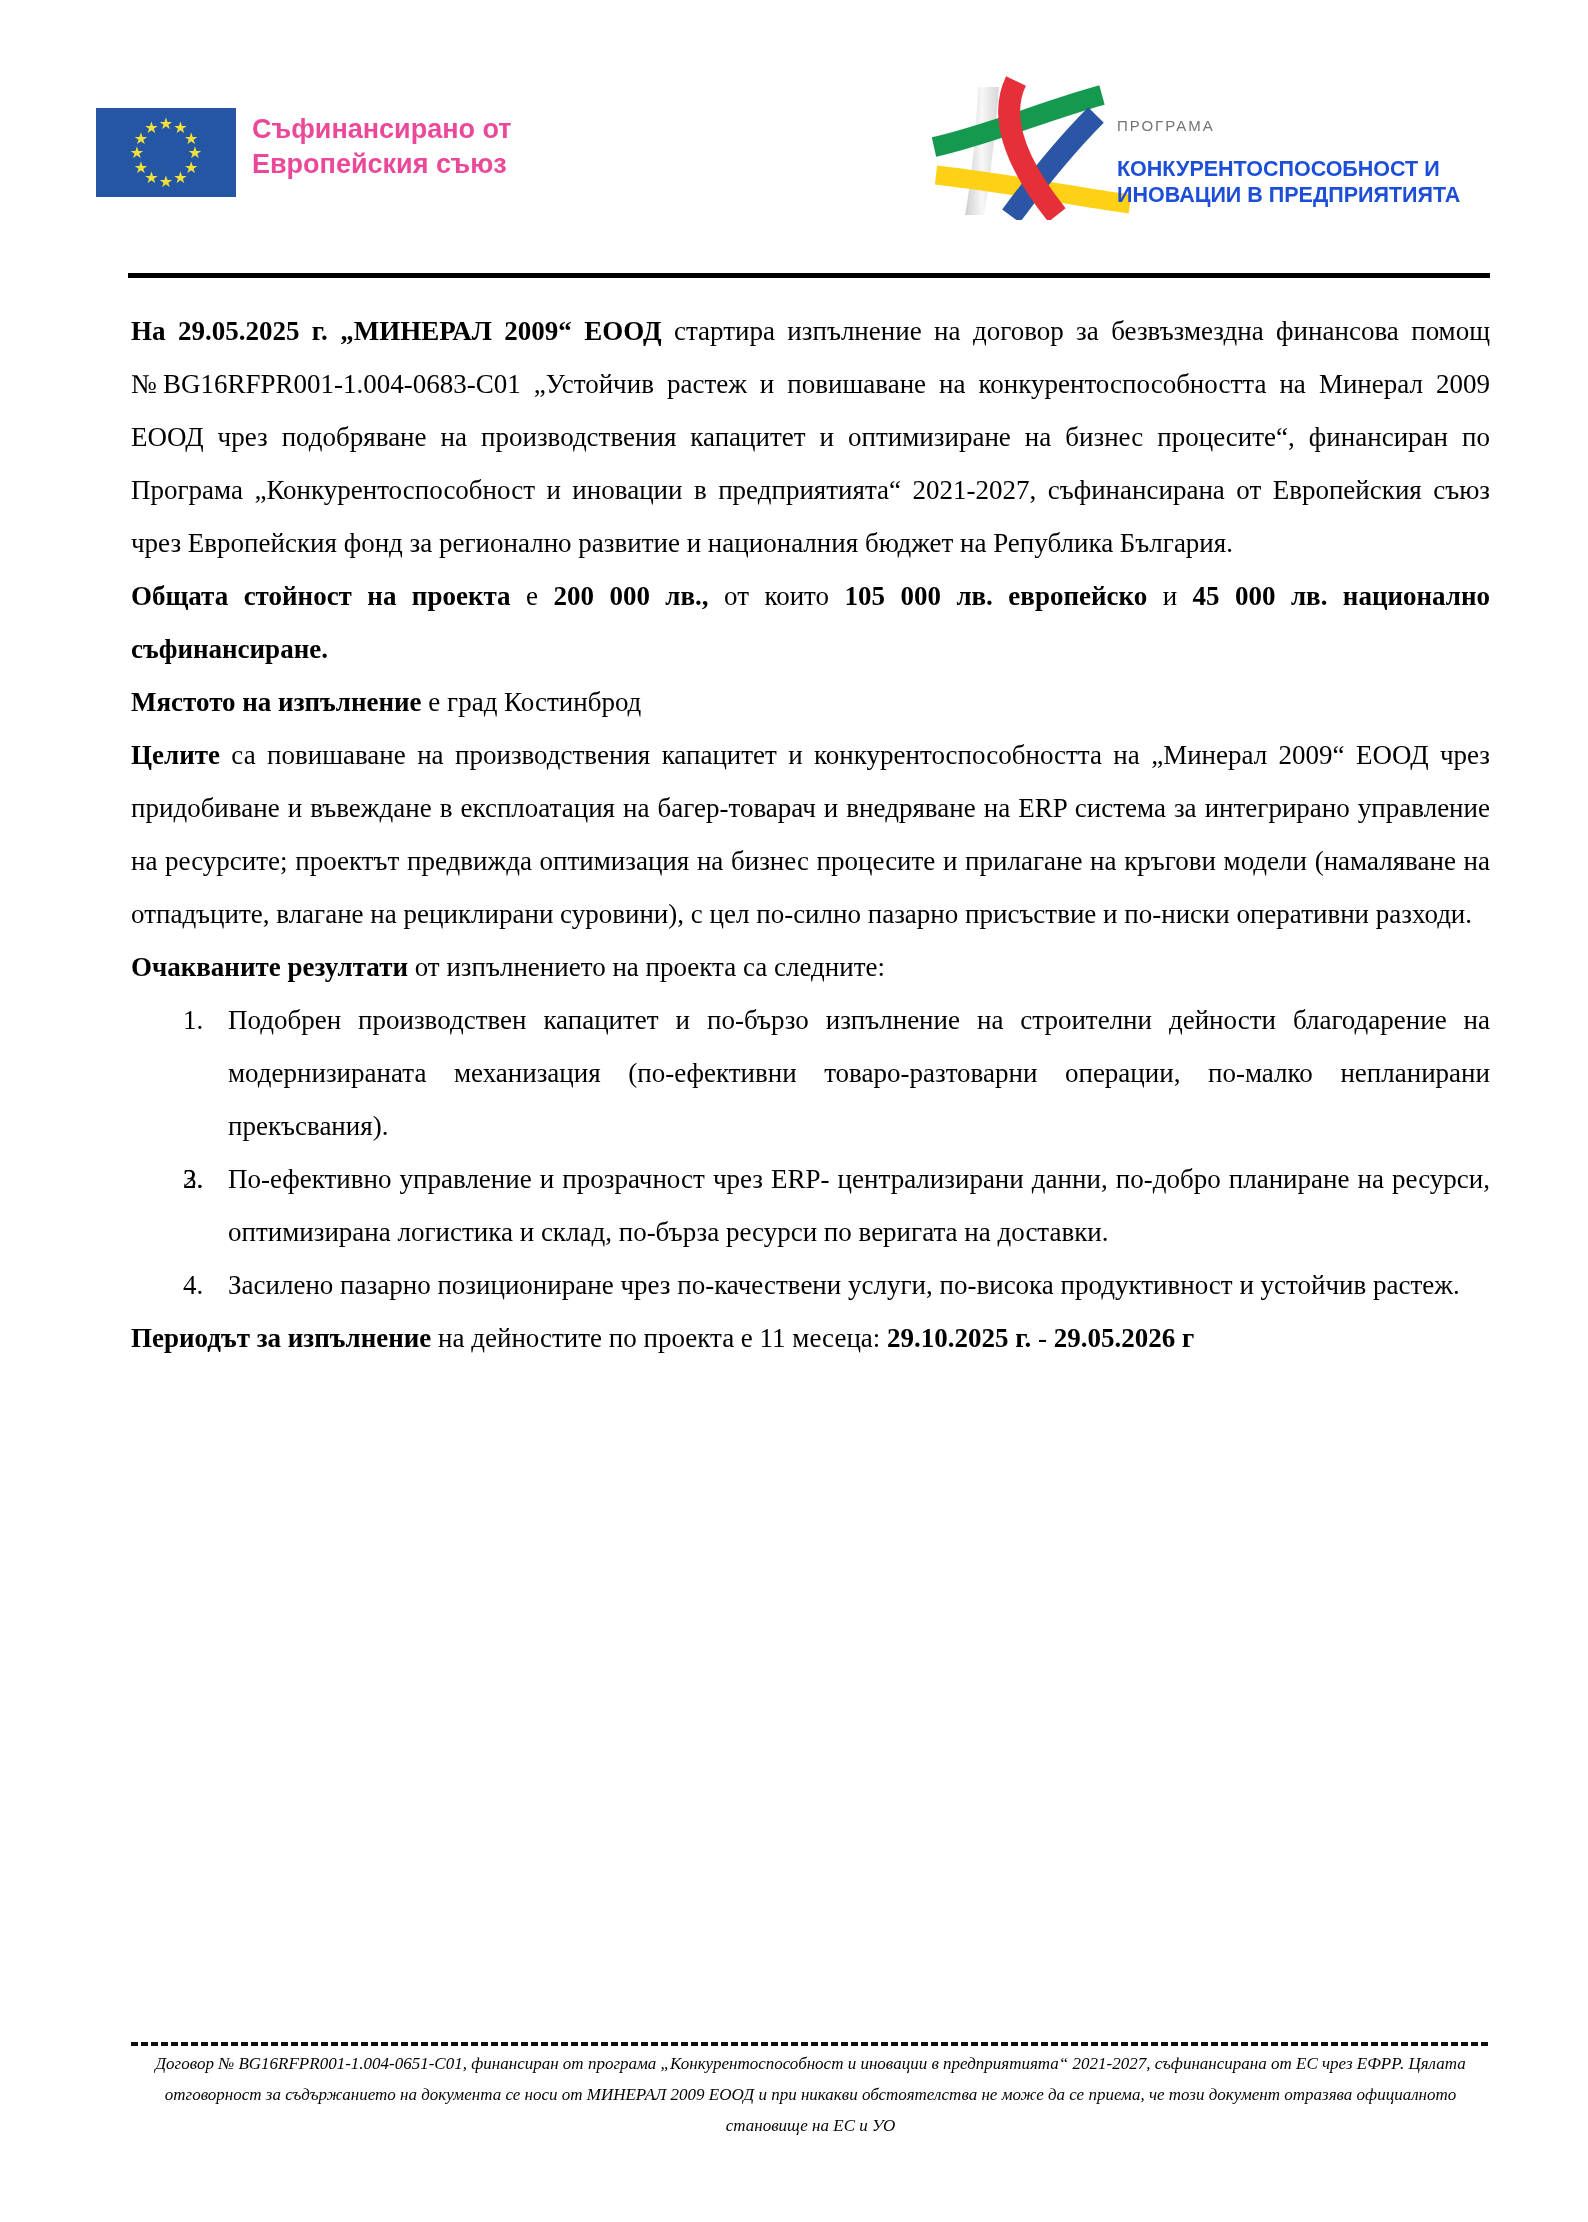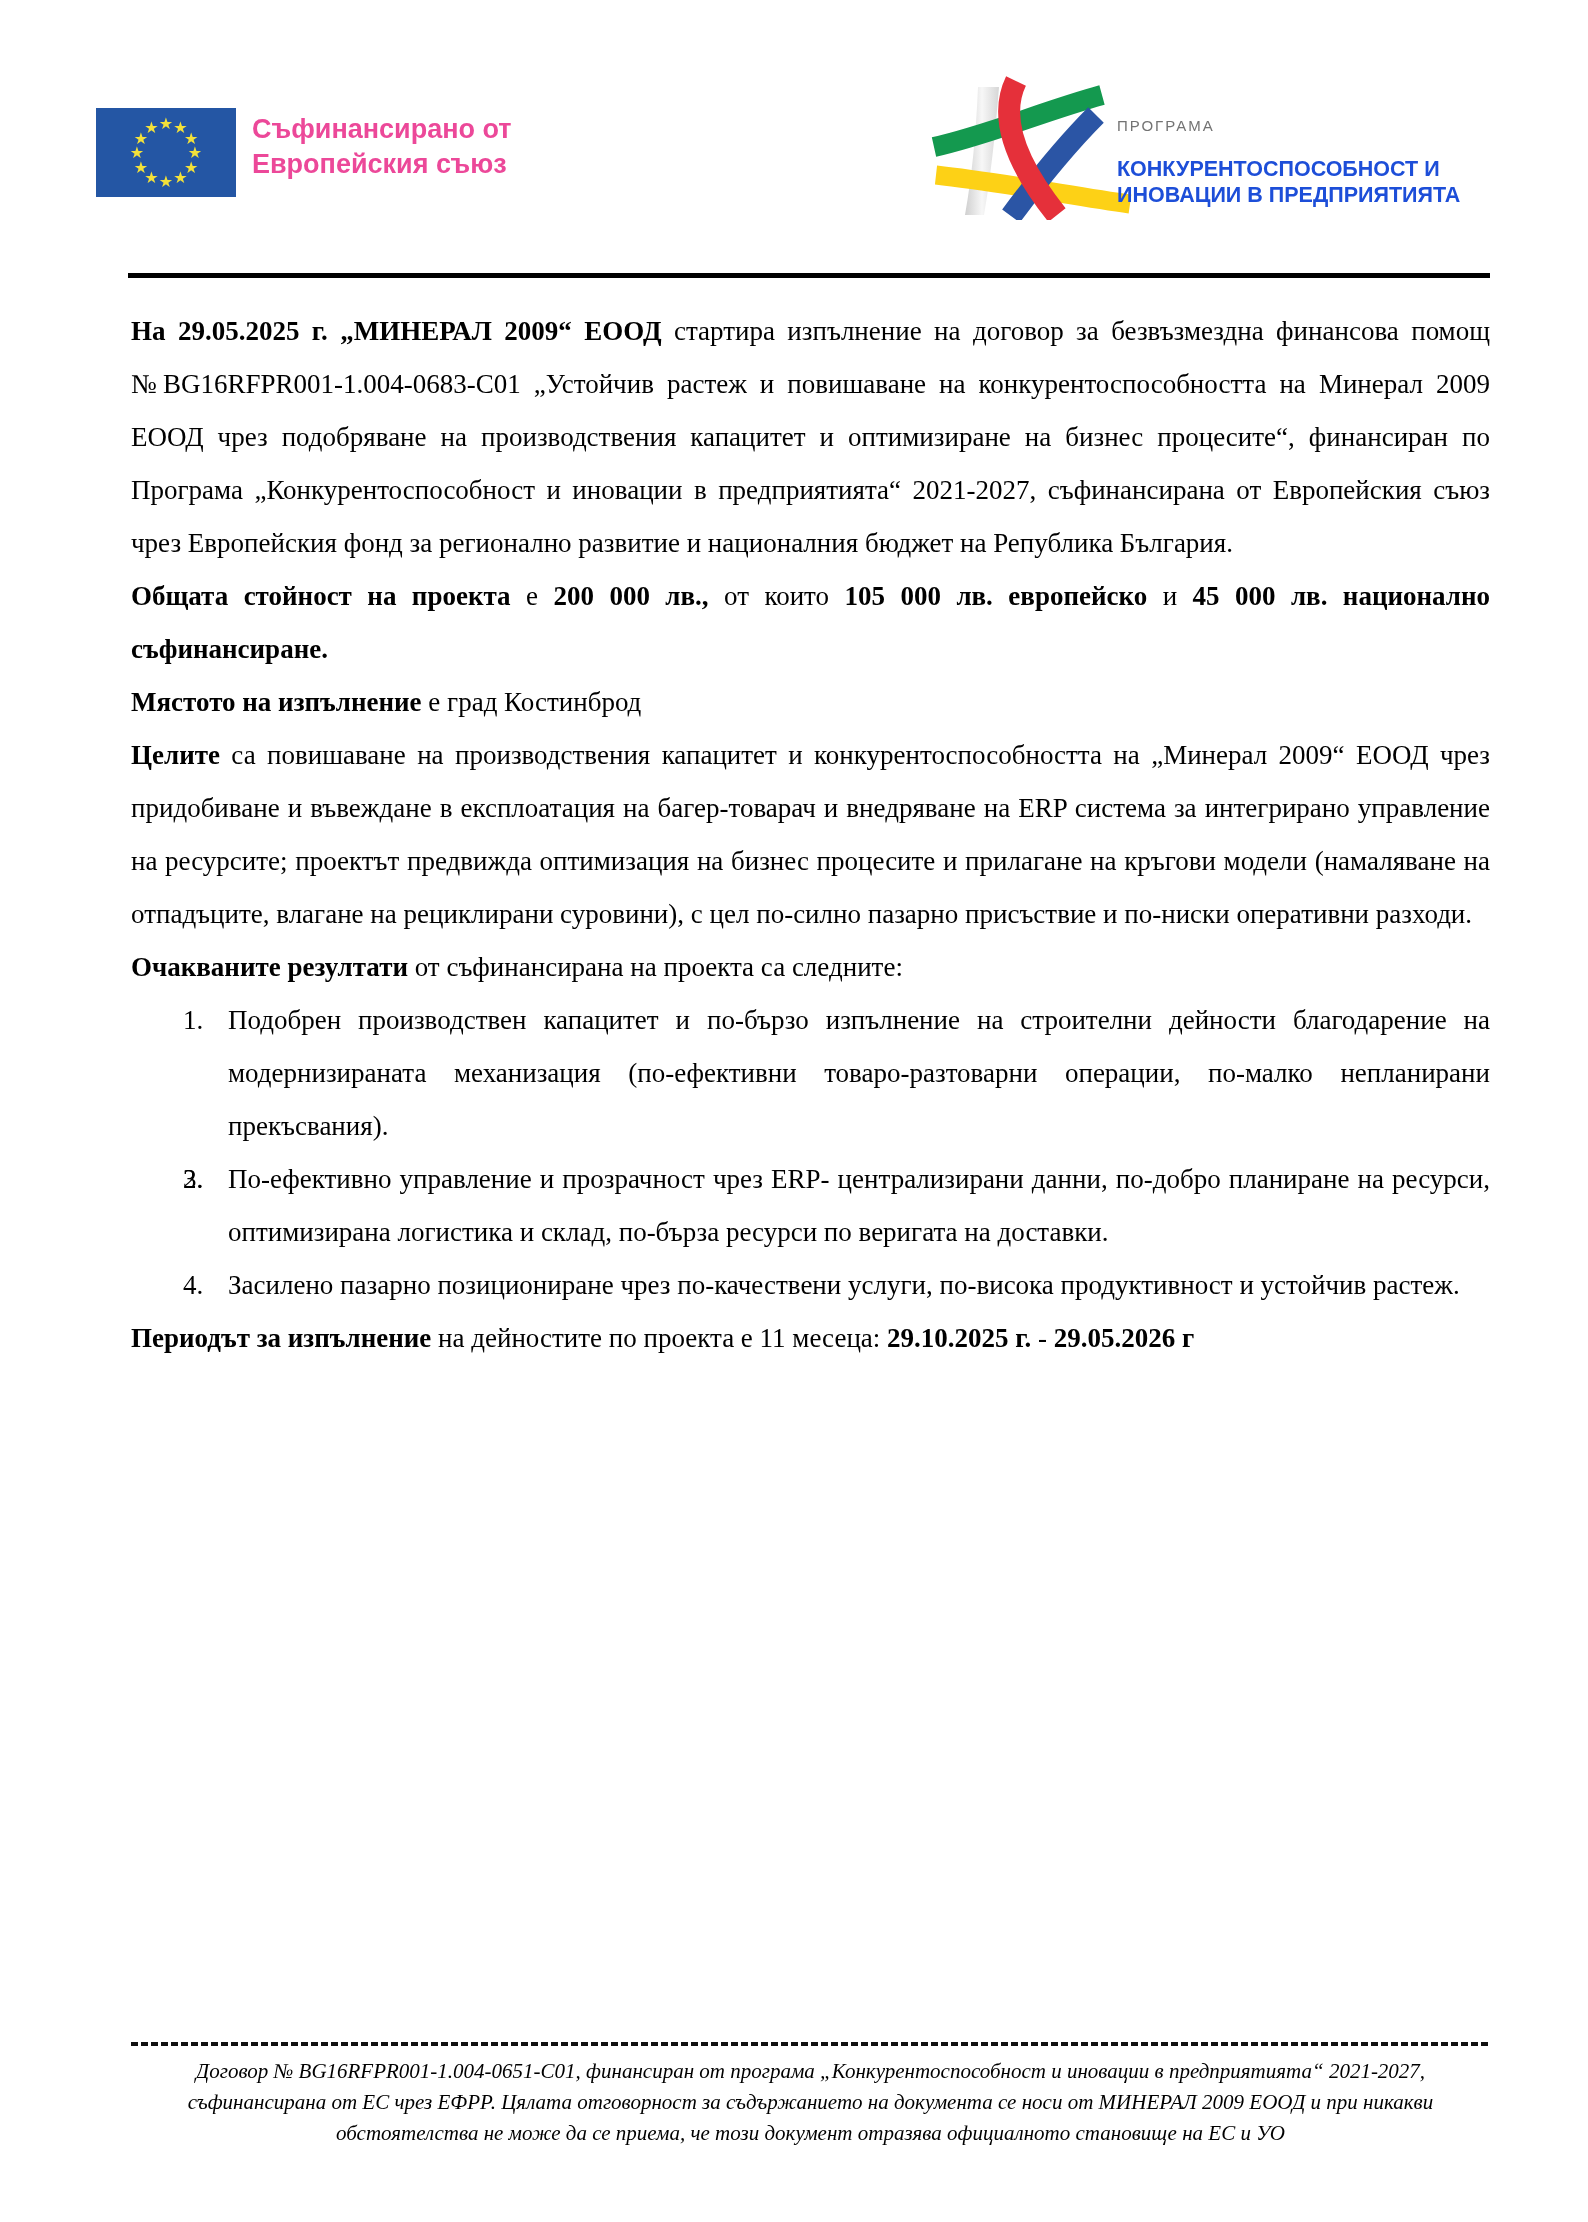--- a/index.html
+++ b/index.html
@@ -31,21 +31,21 @@
   .goals{margin-top:48px;}
   .results-heading{margin-top:47px;}
   .list-item{position:relative;padding-left:97px;}
   .item-num{position:absolute;left:52px;top:0;}
   .period{margin-top:48px;}
 
   
   .footer{position:absolute;left:131px;top:2042px;width:1359px;}
   .footer-divider{height:4px;width:100%;
       background:repeating-linear-gradient(90deg,#111 0 7px,transparent 7px 10px);}
-  .footer-text{margin:10px 0 0 0;font-style:italic;font-size:21px;line-height:31px;
+  .footer-text{margin:2px 0 0 0;font-style:italic;font-size:17px;line-height:31px;
       text-align:center;}
 </style>
 </head>
 <body>
 
 <div class="page">
 
   <div class="eu-flag">
     <span class="eu-star" style="--a:0deg"></span>
     <span class="eu-star" style="--a:30deg"></span>
@@ -87,21 +87,21 @@
     <div class="program-title">ИНОВАЦИИ В ПРЕДПРИЯТИЯТА</div>
   </div>
 
   <div class="rule"></div>
 
   <div class="main">
     <p><span class="b">На 29.05.2025 г. „МИНЕРАЛ 2009“ ЕООД </span><span>стартира изпълнение на договор за безвъзмездна финансова помощ №BG16RFPR001-1.004-0683-C01 „Устойчив растеж и повишаване на конкурентоспособността на Минерал 2009 ЕООД чрез подобряване на производствения капацитет и оптимизиране на бизнес процесите“, финансиран по Програма „Конкурентоспособност и иновации в предприятията“ 2021-2027, съфинансирана от Европейския съюз чрез Европейския фонд за регионално развитие и националния бюджет на Република България.</span></p>
     <p class="p2"><span class="b">Общата стойност на проекта </span><span>е </span><span class="b">200 000 лв., </span><span>от които </span><span class="b">105 000 лв. европейско </span><span>и </span><span class="b">45 000 лв. национално съфинансиране.</span></p>
     <p class="loc"><span class="b">Мястото на изпълнение </span><span>е град Костинброд</span></p>
     <p class="goals"><span class="b">Целите </span><span>са повишаване на производствения капацитет и конкурентоспособността на „Минерал 2009“ ЕООД чрез придобиване и въвеждане в експлоатация на багер-товарач и внедряване на ERP система за интегрирано управление на ресурсите; проектът предвижда оптимизация на бизнес процесите и прилагане на кръгови модели (намаляване на отпадъците, влагане на рециклирани суровини), с цел по-силно пазарно присъствие и по-ниски оперативни разходи.</span></p>
-    <p class="results-heading"><span class="b">Очакваните резултати </span><span>от съфинансирана на проекта са следните:</span></p>
+    <p class="results-heading"><span class="b">Очакваните резултати </span><span>от изпълнението на проекта са следните:</span></p>
 
     <div>
       <div class="list-item">
         <span class="item-num">1.</span>
         <span>Подобрен производствен капацитет и по-бързо изпълнение на строителни дейности благодарение на модернизираната механизация (по-ефективни товаро-разтоварни операции, по-малко непланирани прекъсвания).</span>
       </div>
       <div class="list-item">
         <span class="item-num">2.</span>
       </div>
       <div class="list-item">

